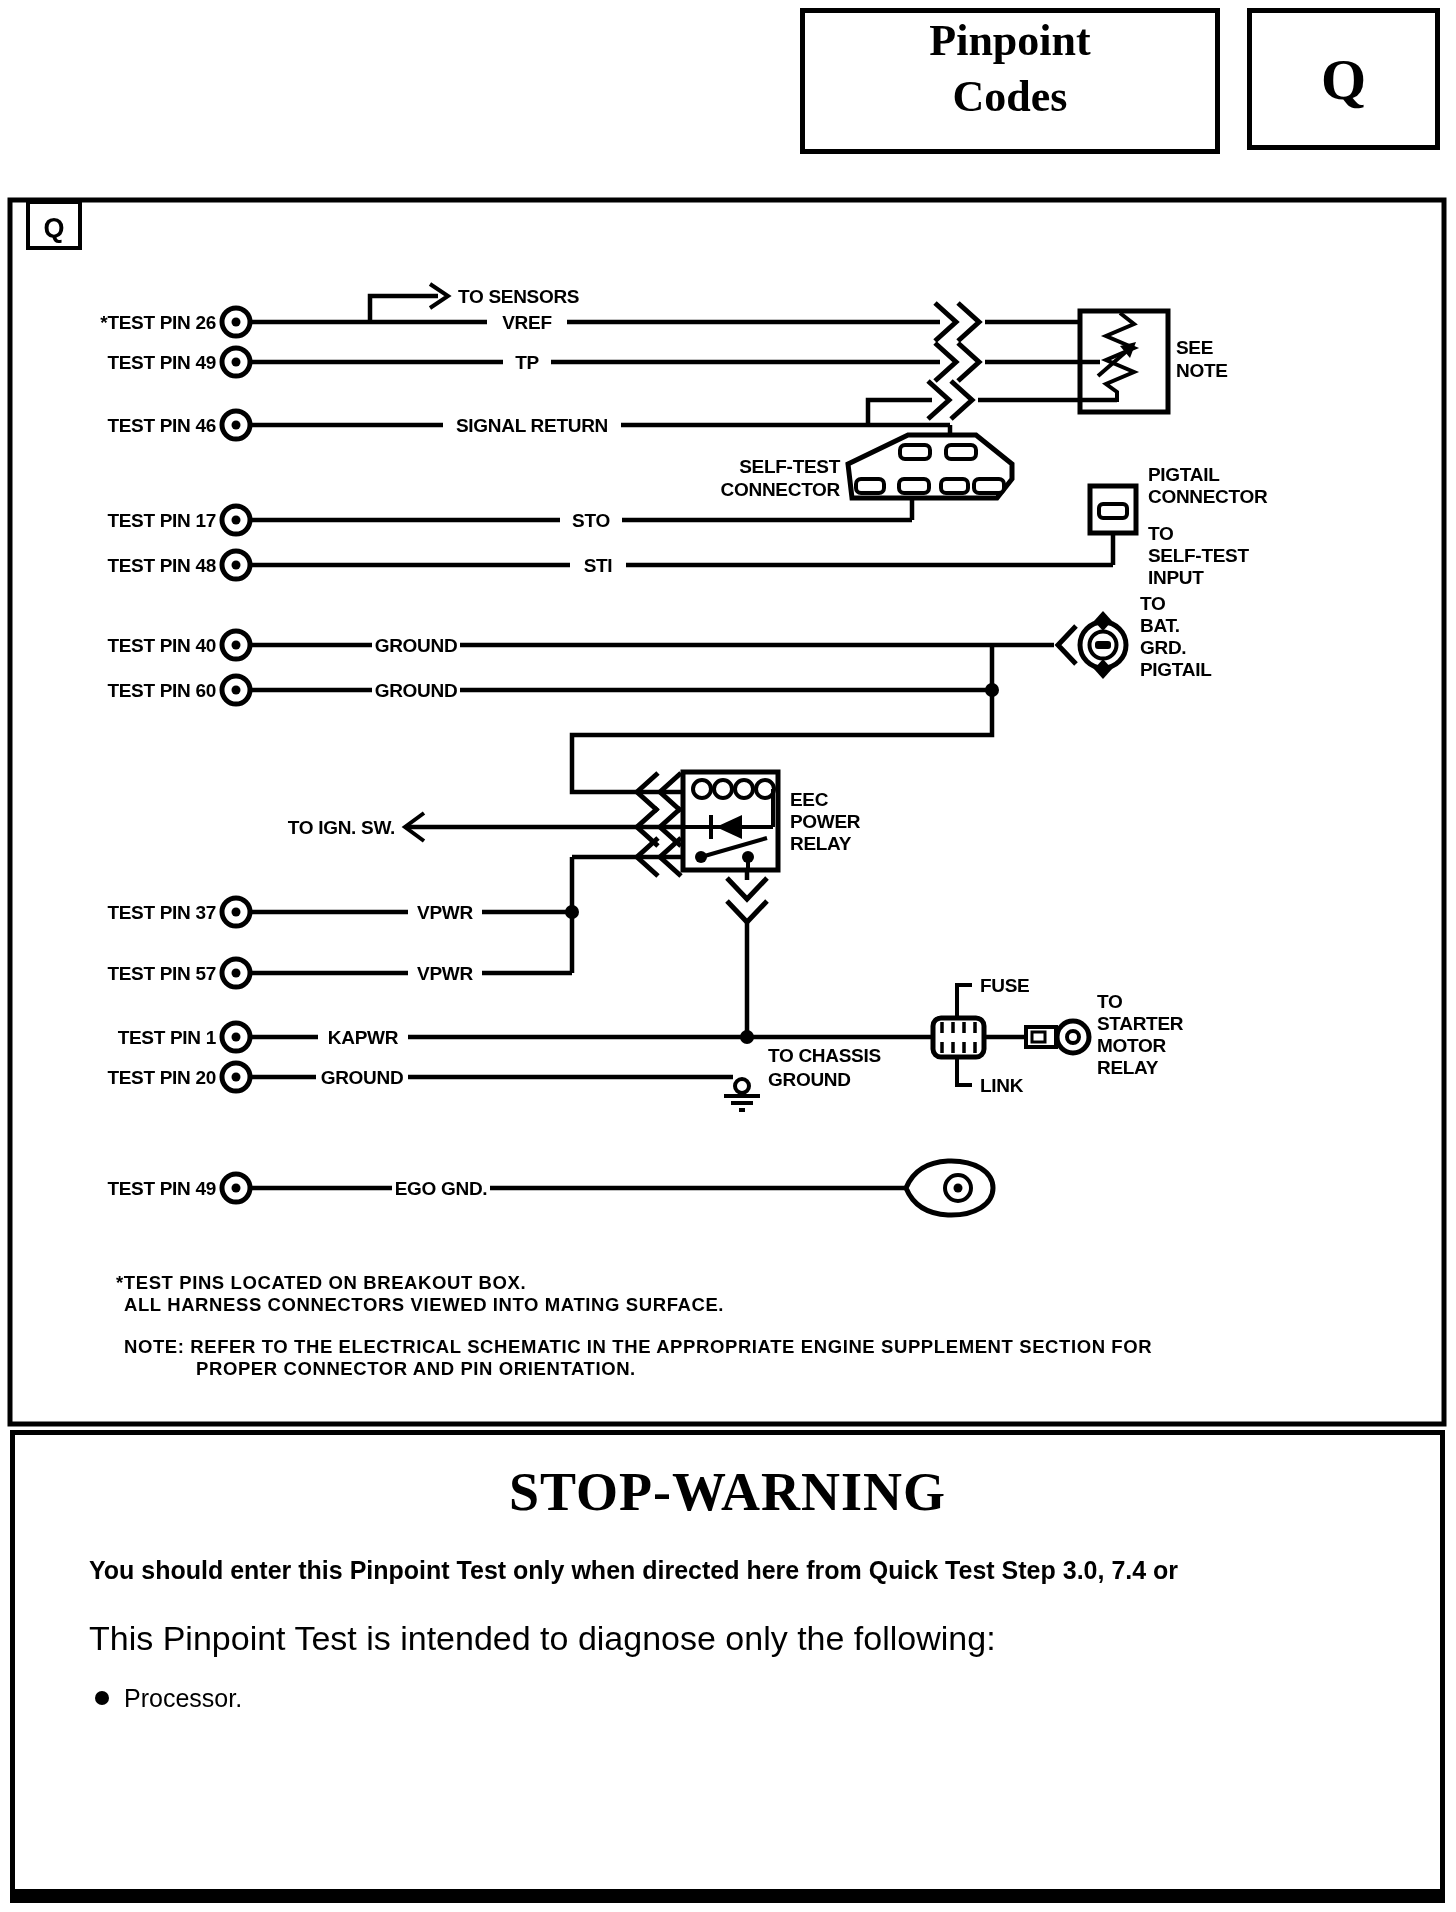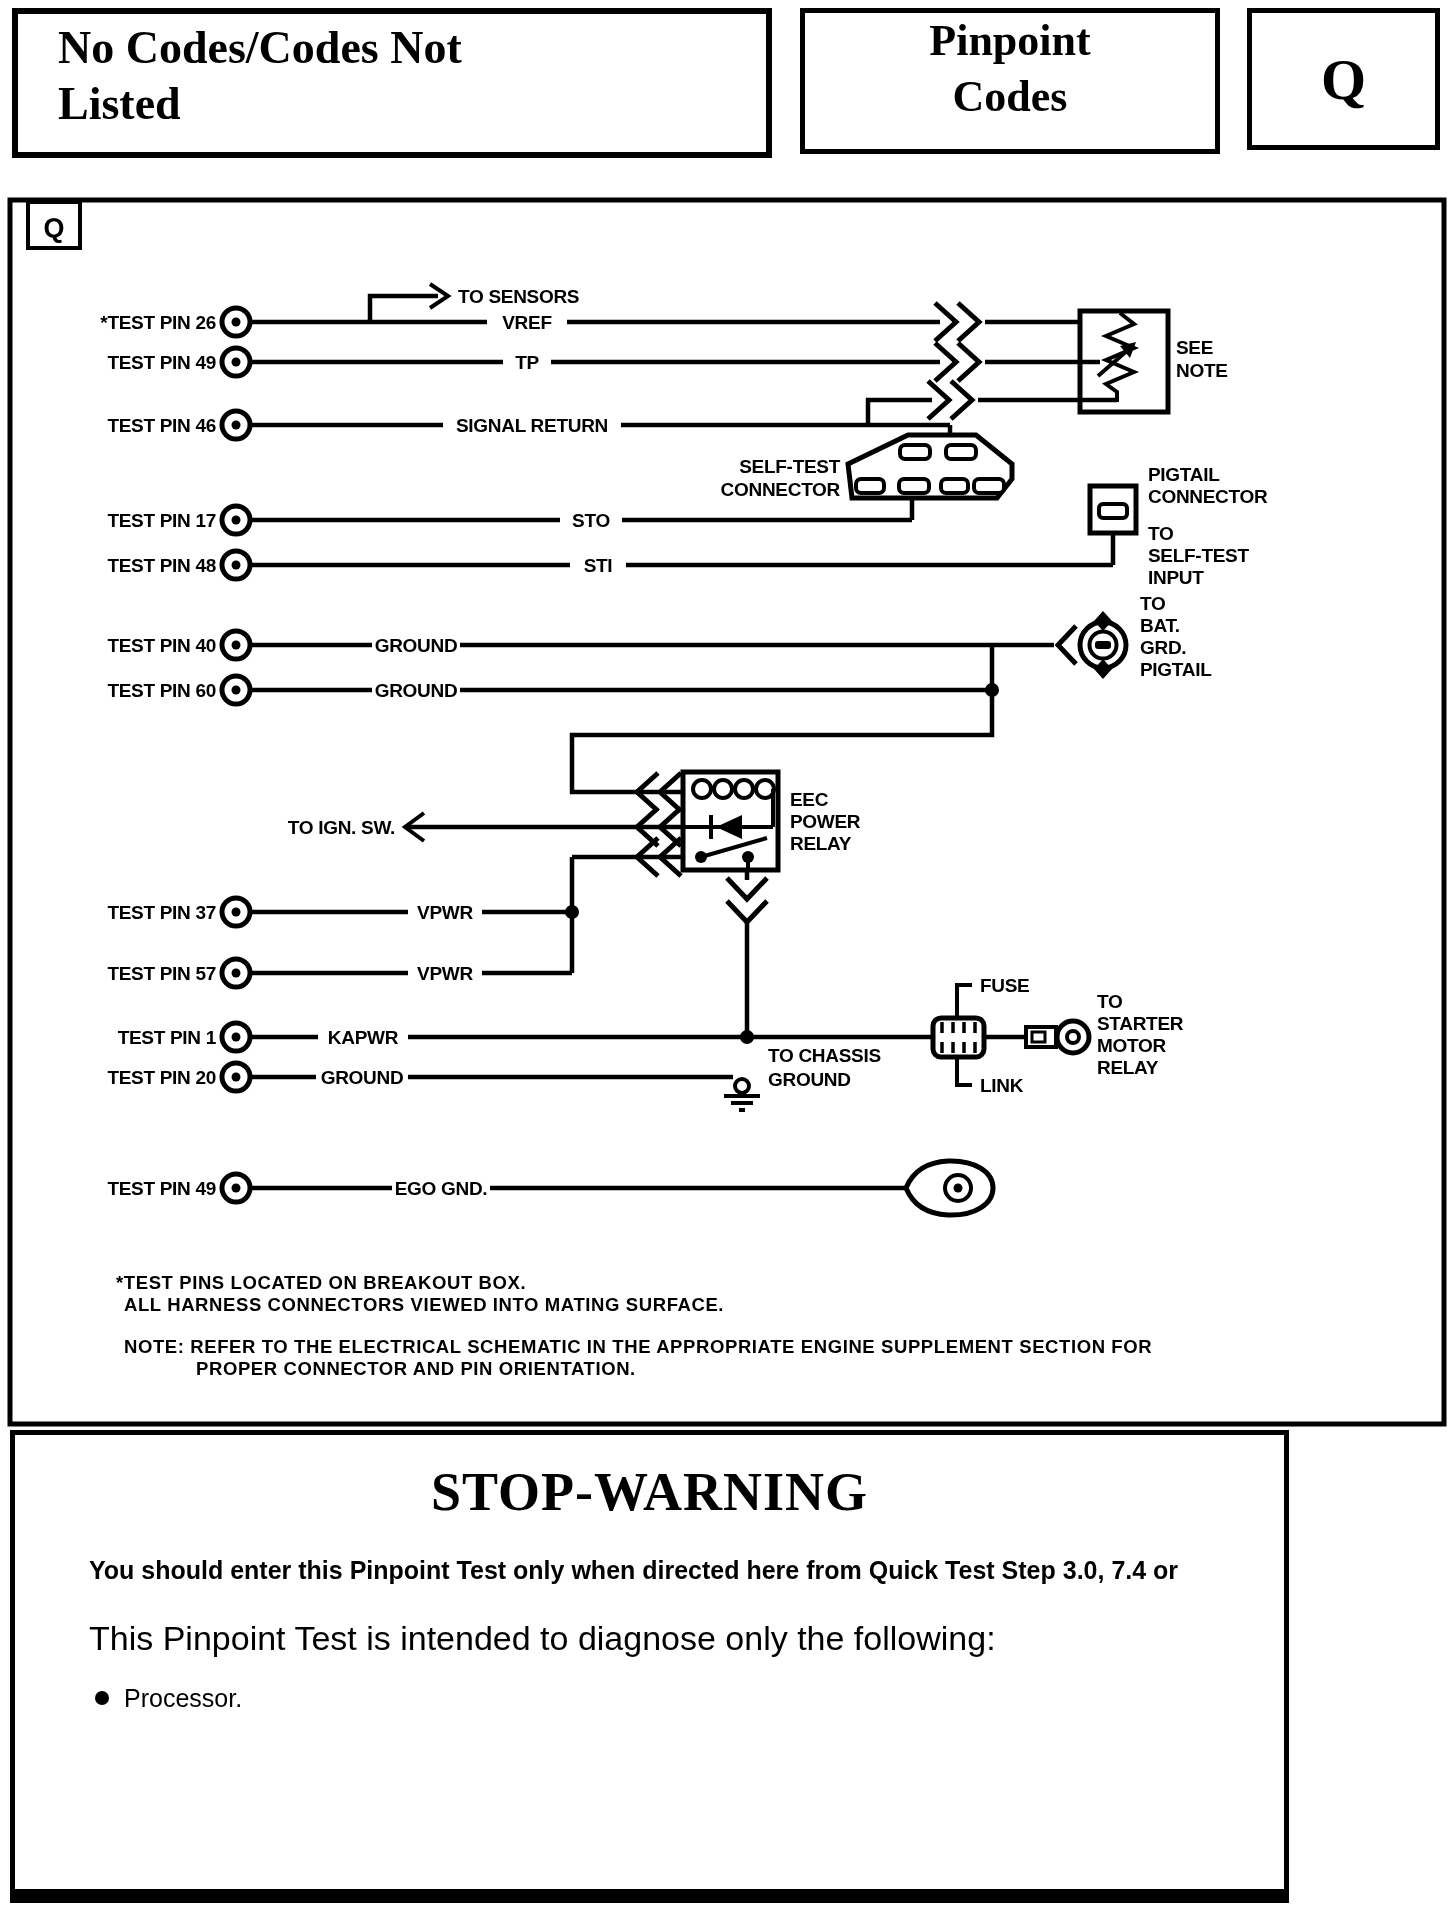--- a/index.html
+++ b/index.html
@@ -21,39 +21,35 @@
   .sym{stroke:#000;stroke-width:5;fill:#fff;}
   .sym4{stroke:#000;stroke-width:4;fill:#fff;}
   .blk{fill:#000;stroke:none;}
   .lbg{fill:#fff;stroke:none;}
   text{font-family:"Liberation Sans",sans-serif;font-weight:bold;font-size:19px;fill:#000;letter-spacing:-0.3px;}
   .te{text-anchor:end;}
   .tm{text-anchor:middle;}
   .fn{font-size:18.5px;letter-spacing:0.6px;}
   .qt{font-size:27px;text-anchor:middle;letter-spacing:0;}
   
-  .warning-box{position:absolute;left:10px;top:1430px;width:1279px;height:473px;box-sizing:border-box;
+  .warning-box{position:absolute;left:10px;top:1430px;width:1435px;height:473px;box-sizing:border-box;
                border:5px solid #000;border-bottom:14px solid #000;background:#fff;}
   .w-title{font-family:"Liberation Serif",serif;font-weight:bold;font-size:54px;letter-spacing:1px;
            text-align:center;margin-top:26px;}
   .w-para{margin:30px 72px 0 74px;font-weight:bold;font-size:25px;line-height:34px;}
   .w-intro{margin:32px 72px 0 74px;font-size:34px;}
   .w-bullet{display:flex;margin:24px 40px 0 74px;font-size:25px;line-height:33px;text-align:right;}
   .w-bullet .dot{width:14px;height:14px;border-radius:50%;background:#000;flex:none;margin:9px 15px 0 6px;}
   .w-bullet .btxt{max-width:1230px;}
 </style>
 </head>
 <body>
 
 <div class="page">
 
-  <div class="hdr-box hdr-left">
-    <div class="ttl"><span>No Codes/Codes Not</span><br>
-    <span>Listed</span></div>
-  </div>
   <div class="hdr-box hdr-mid">
     <div class="ttl"><span>Pinpoint</span><br>
     <span>Codes</span></div>
   </div>
   <div class="hdr-box hdr-right">
     <div class="code">Q</div>
   </div>
 
   <svg class="schematic" viewBox="0 0 1456 1912">
 

